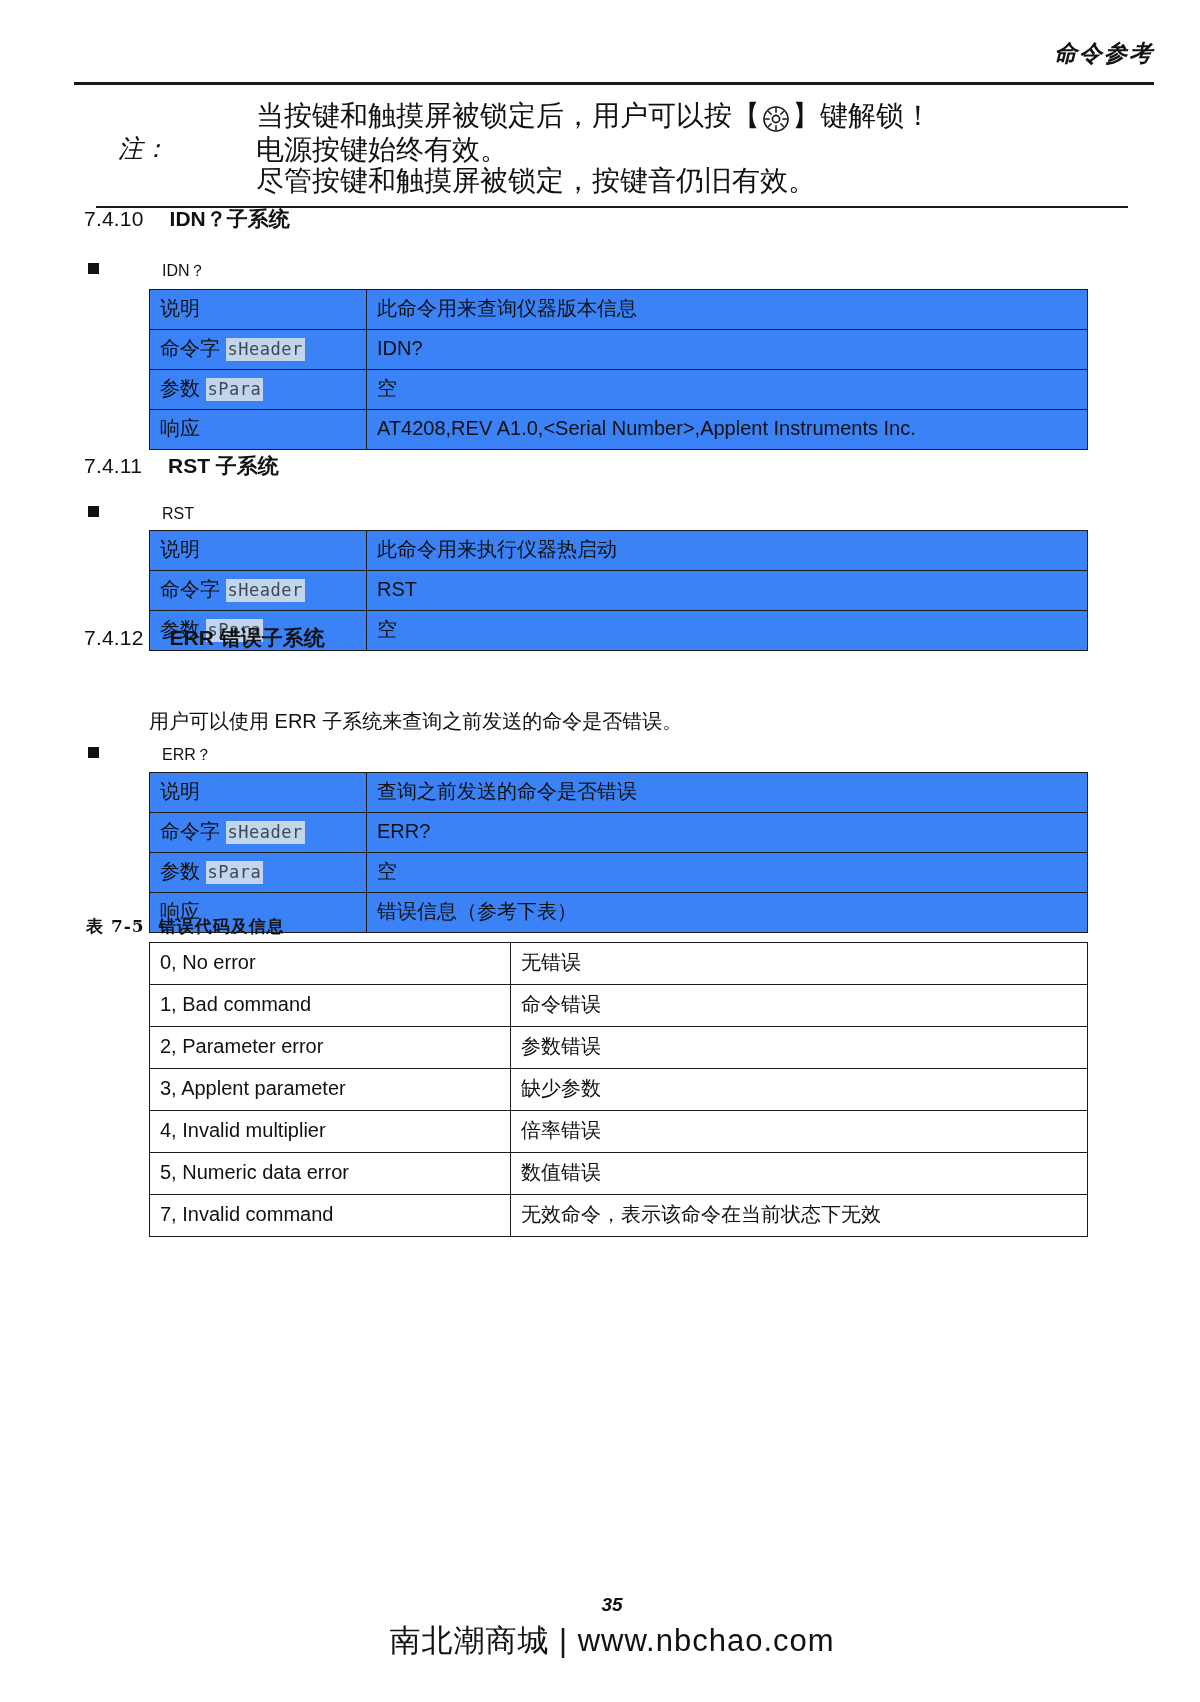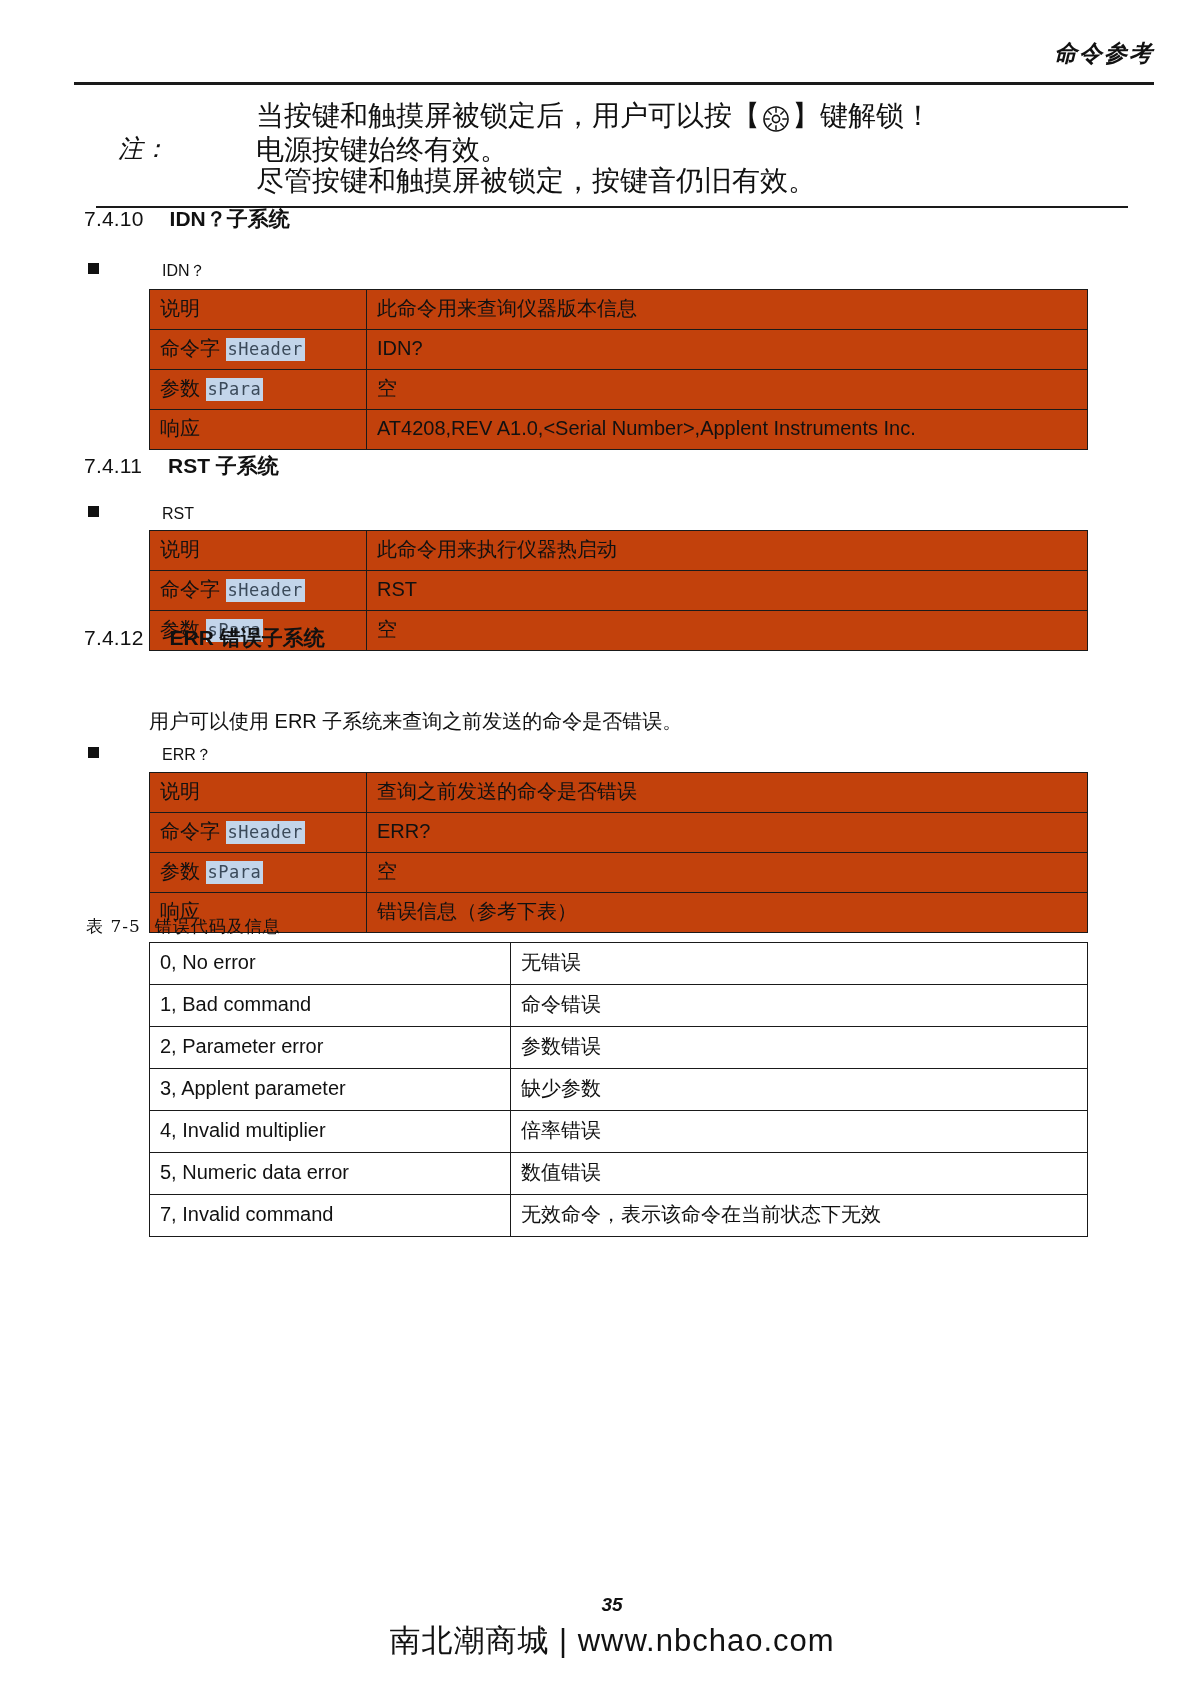--- a/index.html
+++ b/index.html
@@ -117,21 +117,21 @@
     font-size:20px;
     color:#111;
     white-space:nowrap;
   }
 
   
   table.cmd{
     position:absolute;
     border-collapse:collapse;
     table-layout:fixed;
-    background:#c2410c;
+    background:#3b82f6;
   }
   table.cmd td{
     border:1px solid #1a1a1a;
     font-size:20px;
     color:#111;
     padding:5px 10px 7px 10px;
     height:22px;
     vertical-align:middle;
     white-space:nowrap;
     overflow:hidden;
@@ -166,20 +166,21 @@
   .e-desc{width:556px;}
 
   .tcap{
     position:absolute;
     left:74px;
     font-family:"DejaVu Serif","Liberation Serif",serif;
     font-size:17px;
     color:#111;
     letter-spacing:1px;
     white-space:nowrap;
+    font-weight:bold;
   }
   .tcap .cnum{margin-right:14px;}
 
   
   .pgnum{
     position:absolute;
     left:0;right:0;
     top:1594px;
     text-align:center;
     font-size:19px;

